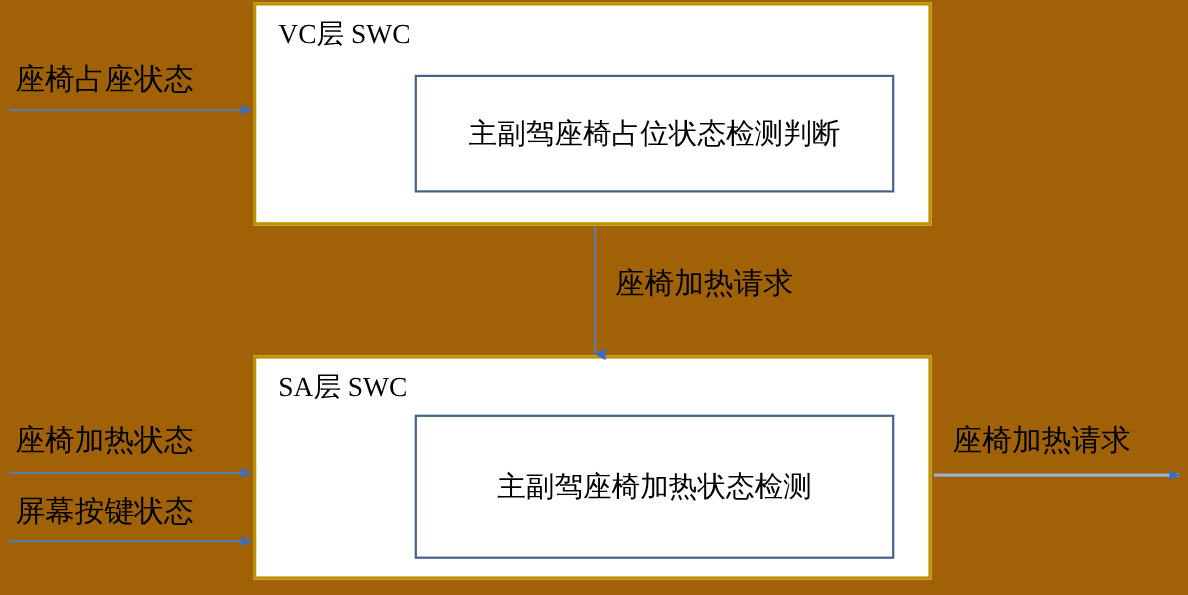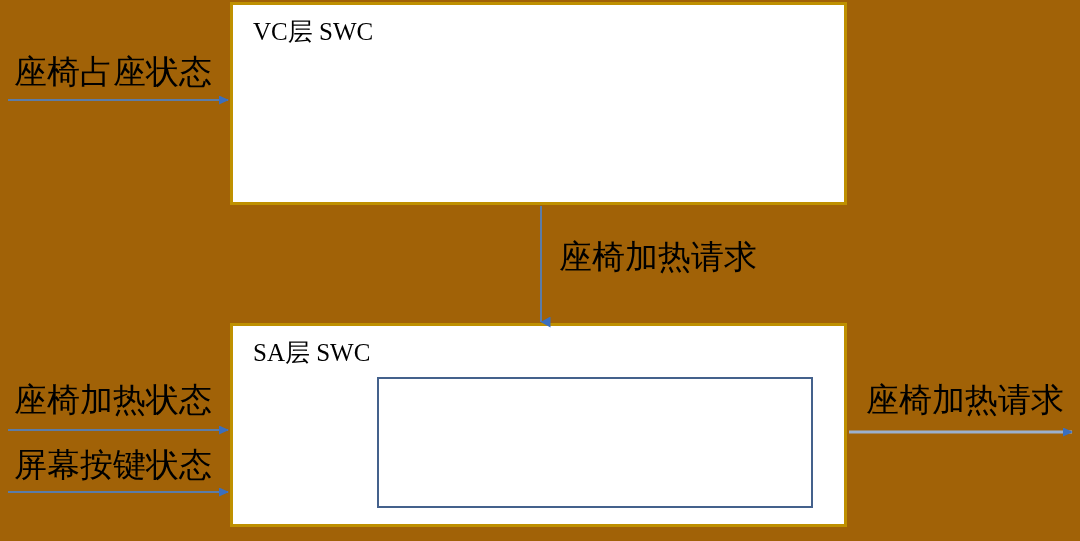--- a/index.html
+++ b/index.html
@@ -57,21 +57,21 @@
     line-height: 36px;
     color: #000000;
     white-space: nowrap;
     text-align: center;
   }
 
   
   .signal-label {
     position: absolute;
     font-family: Liberation Sans, sans-serif;
-    font-size: 33px;
+    font-size: 27px;
     line-height: 30px;
     color: #000000;
     white-space: nowrap;
   }
   #label-seat-occupancy  { left: 14px;  top: 57px;  }
   #label-seat-heat-state { left: 14px;  top: 385px; }
   #label-screen-key      { left: 14px;  top: 450px; }
   #label-heat-req-mid    { left: 559px; top: 242px; }
   #label-heat-req-out    { left: 866px; top: 385px; }
 
@@ -86,26 +86,30 @@
 </style>
 </head>
 <body>
 
 <div id="canvas">
 
   <div class="layer-box" id="vc-layer-box">
     <div class="layer-title">VC层 SWC</div>
   </div>
 
+  <div class="inner-box" id="vc-inner-box">
+    <div class="inner-text">主副驾座椅占位状态检测判断</div>
+  </div>
 
   <div class="layer-box" id="sa-layer-box">
     <div class="layer-title">SA层 SWC</div>
   </div>
 
   <div class="inner-box" id="sa-inner-box">
+    <div class="inner-text">主副驾座椅加热状态检测</div>
   </div>
 
   <div class="signal-label" id="label-seat-occupancy">座椅占座状态</div>
 
   <div class="signal-label" id="label-screen-key">屏幕按键状态</div>
 
   <div class="signal-label" id="label-seat-heat-state">座椅加热状态</div>
 
   <div class="signal-label" id="label-heat-req-mid">座椅加热请求</div>
 

